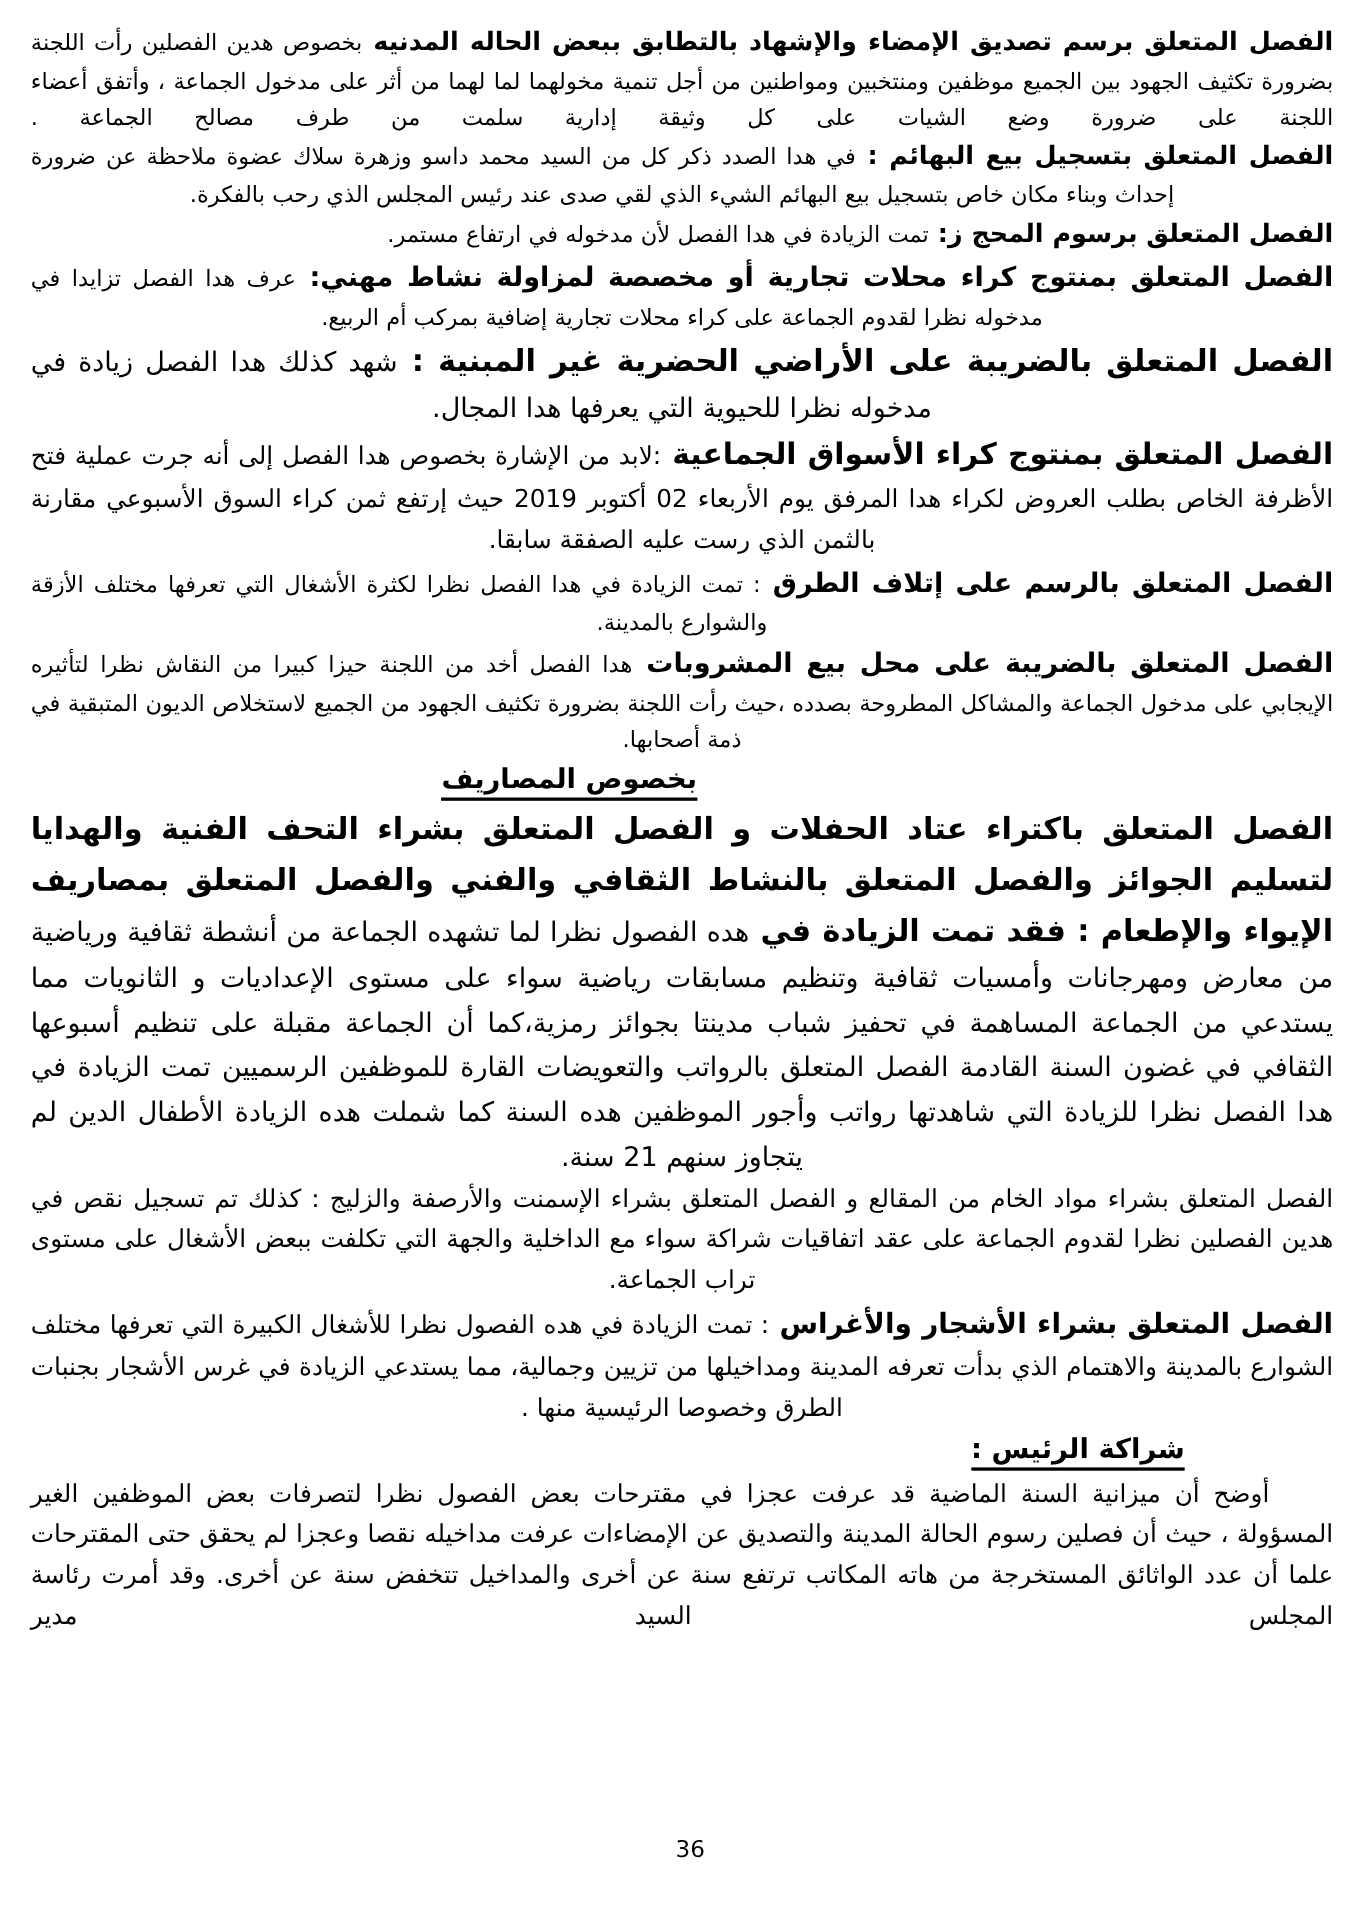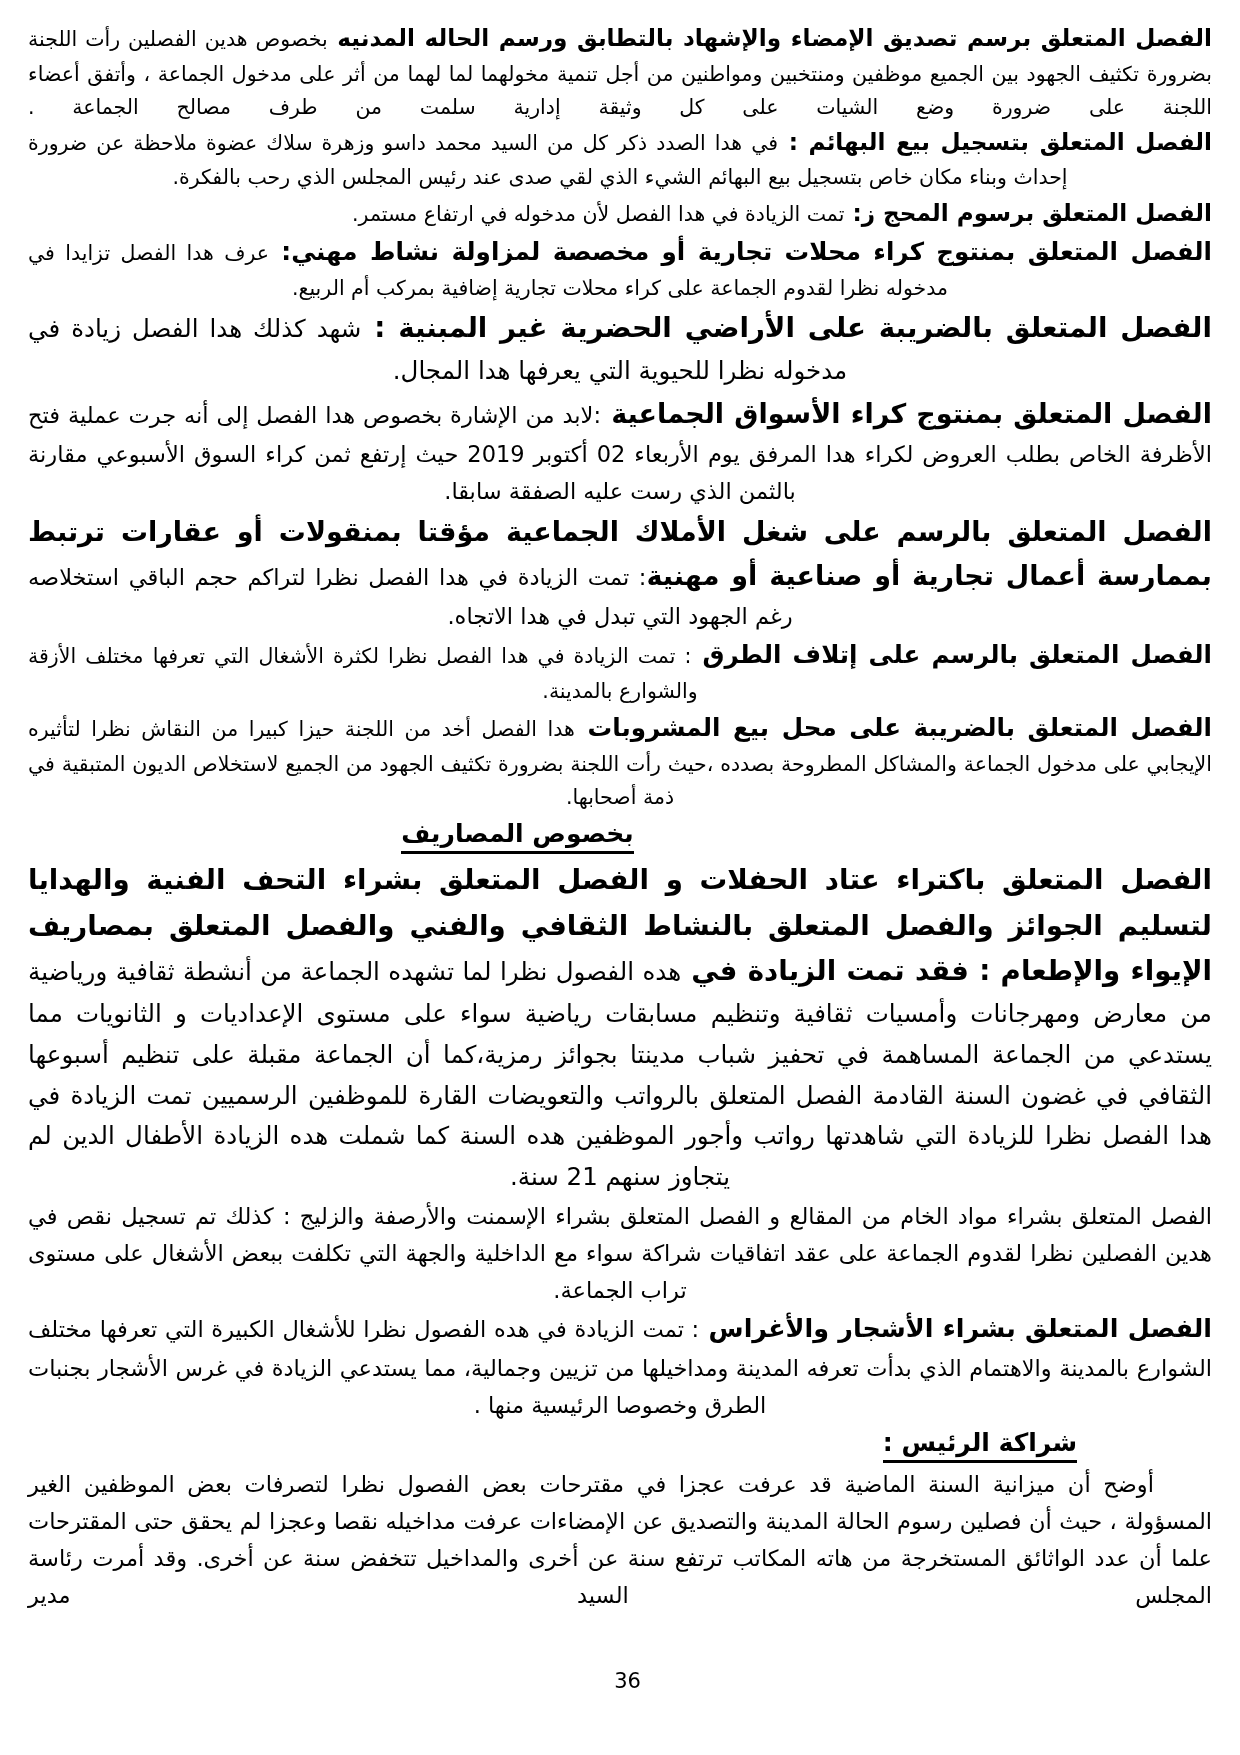--- a/index.html
+++ b/index.html
@@ -39,33 +39,32 @@
     left: 15px; right: 0;
     text-align: center;
     font-size: 21px;
   }
 </style>
 </head>
 <body>
 
 <div class="page">
 
-  <p class="para sm last-justify"><span class="bh">الفصل المتعلق برسم تصديق  الإمضاء والإشهاد بالتطابق ورسم الحاله المدنيه </span><span>بخصوص هدين الفصلين  رأت اللجنة بضرورة تكثيف الجهود بين الجميع موظفين ومنتخبين ومواطنين من أجل تنمية مخولهما   لما لهما من أثر  على مدخول الجماعة ، وأتفق أعضاء اللجنة على ضرورة وضع الشيات على كل وثيقة إدارية سلمت من طرف مصالح الجماعة .</span></p>
+  <p class="para sm last-justify"><span class="bh">الفصل المتعلق برسم تصديق  الإمضاء والإشهاد بالتطابق ببعض الحاله المدنيه </span><span>بخصوص هدين الفصلين  رأت اللجنة بضرورة تكثيف الجهود بين الجميع موظفين ومنتخبين ومواطنين من أجل تنمية مخولهما   لما لهما من أثر  على مدخول الجماعة ، وأتفق أعضاء اللجنة على ضرورة وضع الشيات على كل وثيقة إدارية سلمت من طرف مصالح الجماعة .</span></p>
 
   <p class="para sm last-center"><span class="bh">الفصل المتعلق بتسجيل بيع البهائم : </span><span>في هدا الصدد ذكر كل من السيد محمد داسو وزهرة سلاك عضوة ملاحظة عن ضرورة إحداث وبناء مكان خاص بتسجيل بيع البهائم الشيء الذي لقي صدى عند رئيس المجلس الذي رحب بالفكرة.</span></p>
 
   <p class="para sm last-right"><span class="bh">الفصل المتعلق برسوم المحج ز: </span><span>تمت الزيادة في هدا الفصل لأن مدخوله في ارتفاع مستمر.</span></p>
 
   <p class="para sm last-center"><span class="bh-xl">الفصل المتعلق بمنتوج كراء محلات تجارية أو مخصصة لمزاولة نشاط مهني: </span><span>عرف هدا الفصل تزايدا في مدخوله نظرا لقدوم الجماعة على كراء محلات تجارية إضافية بمركب أم الربيع.</span></p>
 
   <p class="para lg last-center"><span class="bh">الفصل المتعلق بالضريبة على الأراضي الحضرية غير المبنية : </span><span>شهد كذلك هدا الفصل زيادة في مدخوله نظرا للحيوية التي يعرفها هدا المجال.</span></p>
 
   <p class="para md last-center"><span class="bh-xl">الفصل المتعلق بمنتوج كراء الأسواق الجماعية </span><span>:لابد من الإشارة بخصوص هدا الفصل إلى أنه جرت عملية  فتح الأظرفة الخاص بطلب العروض لكراء هدا المرفق يوم الأربعاء 02  أكتوبر 2019 حيث  إرتفع ثمن كراء السوق الأسبوعي مقارنة بالثمن الذي رست عليه الصفقة سابقا.</span></p>
 
-  <p class="para md last-center"><span class="bh-xl">الفصل المتعلق بالرسم على شغل الأملاك الجماعية مؤقتا بمنقولات أو عقارات ترتبط بممارسة أعمال تجارية أو صناعية أو مهنية</span><span>: تمت الزيادة في هدا الفصل نظرا لتراكم حجم الباقي استخلاصه رغم الجهود التي تبدل في هدا الاتجاه.</span></p>
 
   <p class="para sm last-center"><span class="bh-xl">الفصل المتعلق بالرسم على إتلاف الطرق </span><span>: تمت الزيادة في هدا الفصل نظرا لكثرة الأشغال التي تعرفها مختلف الأزقة والشوارع بالمدينة.</span></p>
 
   <p class="para sm last-center"><span class="bh-xl">الفصل المتعلق بالضريبة على محل بيع المشروبات </span><span>هدا الفصل أخد من اللجنة حيزا كبيرا من النقاش نظرا لتأثيره الإيجابي على مدخول الجماعة والمشاكل المطروحة بصدده ،حيث رأت اللجنة بضرورة تكثيف الجهود من الجميع لاستخلاص الديون المتبقية في ذمة أصحابها.</span></p>
 
   <div class="sec-head h-expenses"><span class="hu">بخصوص المصاريف</span></div>
 
   <p class="para lg last-center"><span class="bh">الفصل المتعلق باكتراء عتاد الحفلات و الفصل المتعلق بشراء التحف الفنية والهدايا لتسليم الجوائز والفصل المتعلق بالنشاط الثقافي والفني والفصل المتعلق بمصاريف الإيواء والإطعام : فقد تمت الزيادة في </span><span>هده الفصول نظرا لما تشهده الجماعة من أنشطة ثقافية ورياضية من معارض ومهرجانات وأمسيات ثقافية وتنظيم مسابقات رياضية سواء على مستوى الإعداديات و الثانويات مما يستدعي من الجماعة المساهمة في تحفيز شباب مدينتا بجوائز رمزية،كما أن الجماعة مقبلة على تنظيم أسبوعها الثقافي في غضون السنة القادمة الفصل المتعلق بالرواتب والتعويضات القارة للموظفين الرسميين تمت الزيادة في هدا الفصل نظرا للزيادة التي شاهدتها رواتب وأجور الموظفين هده السنة  كما شملت هده الزيادة الأطفال الدين لم يتجاوز سنهم 21 سنة.</span></p>
 
 

